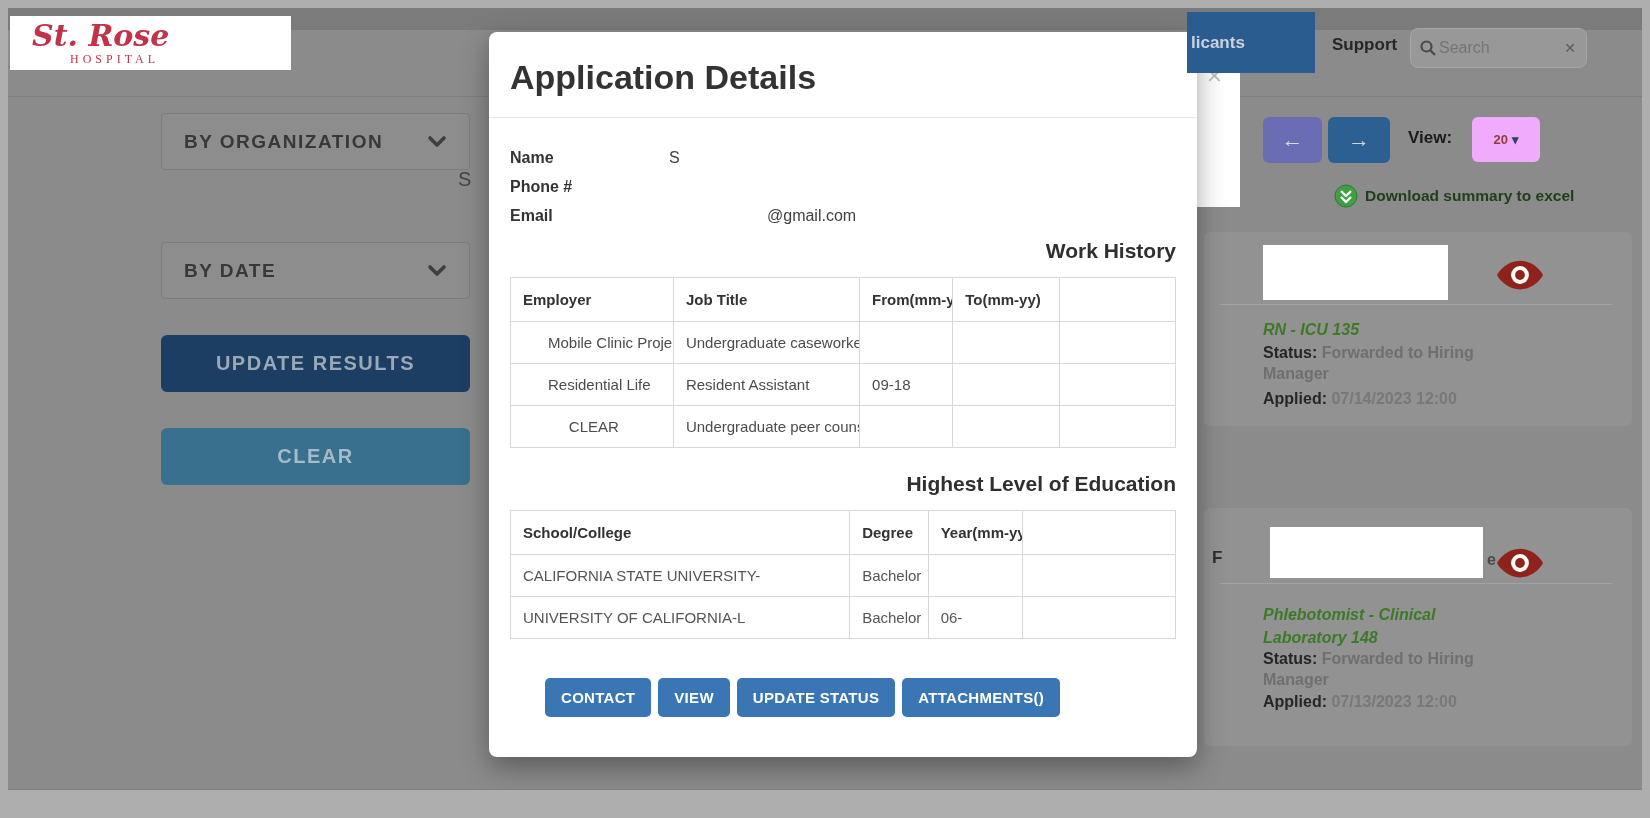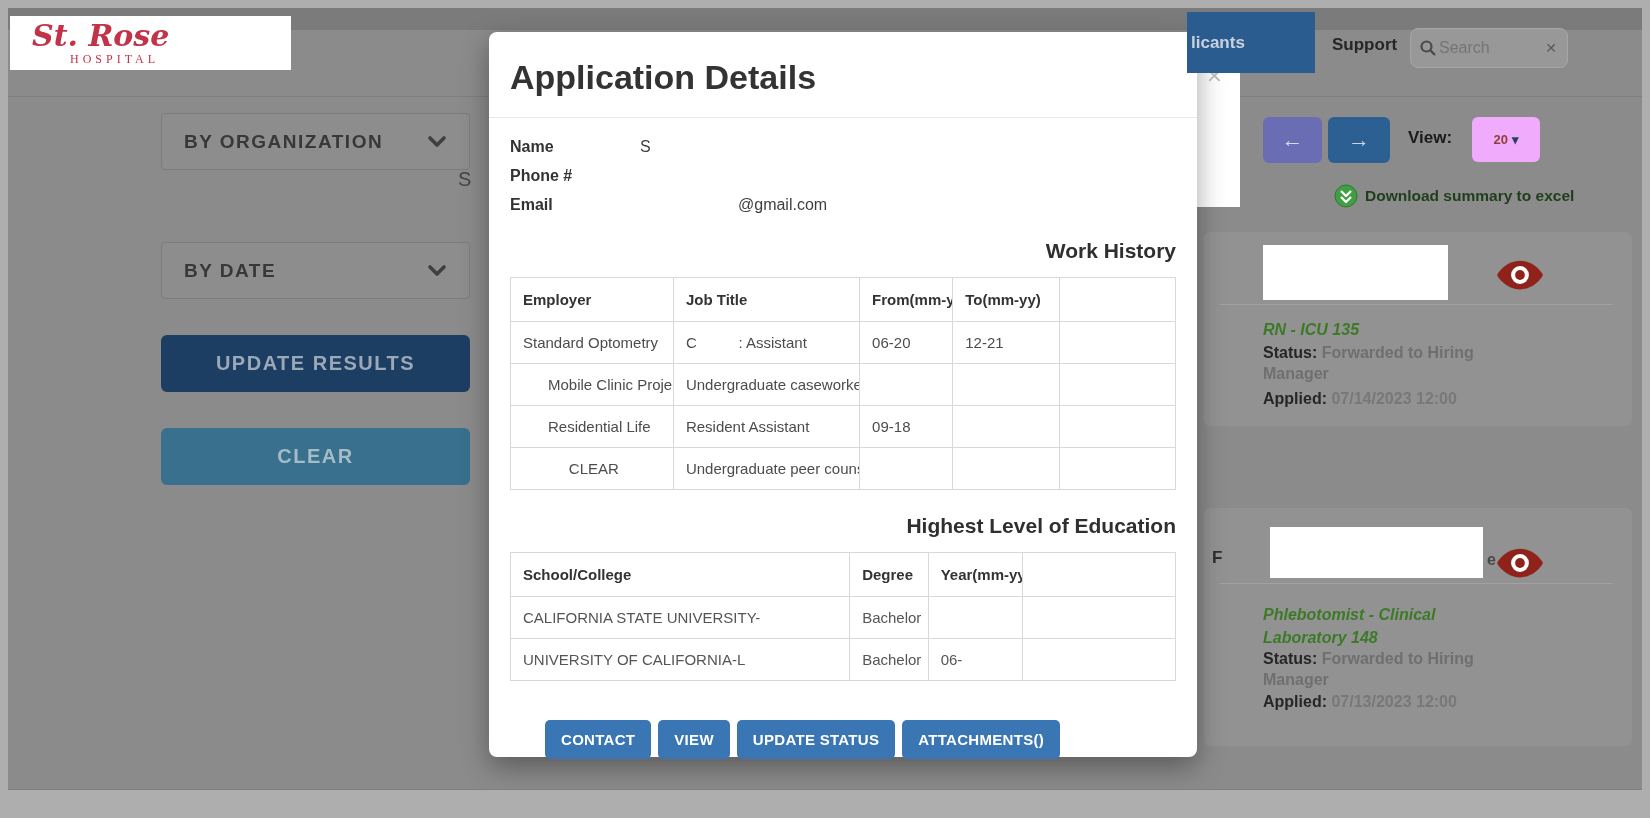--- a/index.html
+++ b/index.html
@@ -14,21 +14,21 @@
 
   
   .logo-box { left:2px; top:8px; width:281px; height:54px; background:#ffffff; z-index:45; }
   .logo-script { position:absolute; left:22px; top:2px; font-family:"DejaVu Serif", serif; font-style:italic; font-weight:bold; font-size:30px; color:#c23349; }
   .logo-sub { position:absolute; left:60px; top:36px; font-size:12px; letter-spacing:4px; color:#c23349; font-family:"Liberation Serif", serif; }
 
   
   .tab { left:1179px; top:4px; width:128px; height:61px; background:#2a5c90; z-index:70; }
   .tab span { position:absolute; left:4px; top:21px; font-size:17px; font-weight:bold; color:#c9d2dc; }
   .support { left:1324px; top:27px; font-size:17px; font-weight:600; color:#262626; }
-  .searchbox { left:1402px; top:20px; width:158px; height:40px; background:#989898; border:1px solid #a6a6a6; border-radius:8px; display:flex; align-items:center; padding:0 8px; gap:2px; }
+  .searchbox { left:1402px; top:20px; width:177px; height:40px; background:#989898; border:1px solid #a6a6a6; border-radius:8px; display:flex; align-items:center; padding:0 8px; gap:2px; }
   .searchbox input { flex:1; min-width:0; border:none; outline:none; background:transparent; font-size:16px; color:#3e3e3e; }
   .searchbox input::placeholder { color:#757575; }
   .search-clear { font-size:14px; color:#5a5a5a; cursor:pointer; padding:0 2px; }
 
   
   .leftover { left:450px; top:160px; font-size:20px; color:#454545; }
 
   
   .filter { left:153px; width:309px; height:57px; background:#8d8d8d; border:1px solid #7c7c7c; border-radius:4px; display:flex; align-items:center; padding:0 22px; }
   .filter .lbl { font-size:19px; font-weight:bold; letter-spacing:1.5px; color:#383838; }
@@ -60,21 +60,21 @@
 
   
   .redact-top { left:897px; top:24px; width:335px; height:175px; background:#ffffff; border-top-right-radius:10px; z-index:40; }
   .modal-close { left:1198px; top:56px; z-index:60; font-size:20px; color:#b3b8bc; cursor:pointer; }
 
   
   .modal { left:481px; top:24px; width:708px; height:725px; background:#ffffff; border-radius:8px; z-index:50; box-shadow:0 10px 28px rgba(0,0,0,0.35); }
   .modal-header { padding:26px 21px 20px; border-bottom:1px solid #e8e8e8; }
   .modal-title { font-size:34px; font-weight:bold; color:#333333; }
   .modal-body { padding:20px 21px 0; }
-  .inforow { display:flex; height:29px; align-items:flex-start; font-size:16px; color:#3f3f3f; }
+  .inforow { display:flex; height:29px; align-items:flex-end; font-size:16px; color:#3f3f3f;gap:29px; }
   .inforow .ilbl { width:130px; font-weight:bold; color:#333333; }
   .ival-email { padding-left:98px; }
   .sect { font-size:21px; font-weight:bold; color:#2f2f2f;text-align:right; }
   .sect-wh { margin-top:14px; }
   .sect-edu { margin-top:24px; }
   table { border-collapse:collapse; width:100%; table-layout:fixed; margin-top:14px; }
   th, td { border:1px solid #d8d8d8; font-size:15px; text-align:left; padding:11px 12px; overflow:hidden; white-space:nowrap; }
   th { font-weight:bold; color:#333333; height:44px; }
   td { color:#4c4c4c; height:42px; }
   .edu td { color:#555555; }
@@ -218,27 +218,20 @@
             </colgroup>
           <tbody>
               <tr>
             <th>Employer</th>
             <th>Job Title</th>
             <th>From(mm-yy)</th>
             <th>To(mm-yy)</th>
             <th></th>
           </tr>
           <tr>
-            <td>Standard Optometry</td>
-            <td>C&nbsp;&nbsp;&nbsp;&nbsp;&nbsp;&nbsp;&nbsp;&nbsp;&nbsp;&nbsp;: Assistant</td>
-            <td>06-20</td>
-            <td>12-21</td>
-            <td></td>
-          </tr>
-          <tr>
             <td>&nbsp;&nbsp;&nbsp;&nbsp;&nbsp;&nbsp;Mobile Clinic Project</td>
             <td>Undergraduate caseworker</td>
             <td></td>
             <td></td>
             <td></td>
           </tr>
           <tr>
             <td>&nbsp;&nbsp;&nbsp;&nbsp;&nbsp;&nbsp;Residential Life</td>
             <td>Resident Assistant</td>
             <td>09-18</td>

